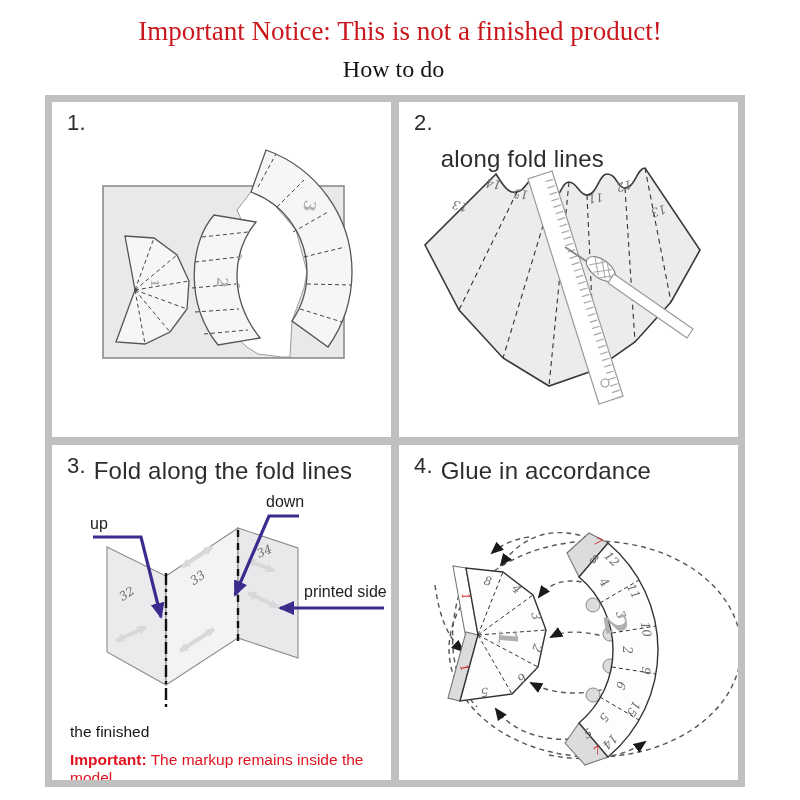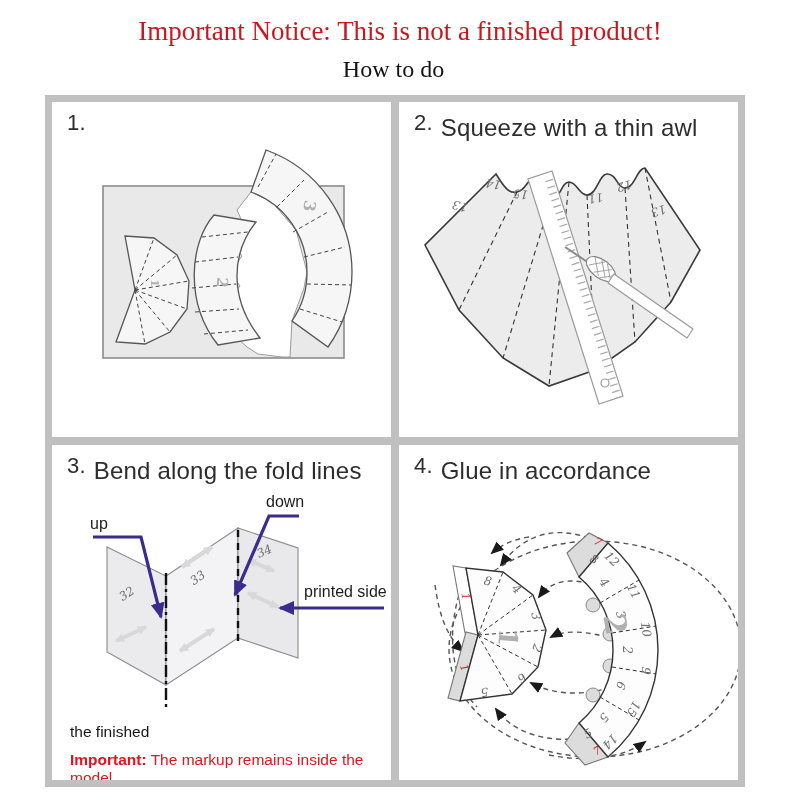--- a/index.html
+++ b/index.html
@@ -99,21 +99,22 @@
         </g>
         <text class="bignum" font-size="11" text-anchor="middle" transform="translate(99,181) rotate(90)">1</text>
       </g>
     </svg>
   </section>
 
   <section class="panel">
     <div class="ptitle">
       <span class="stepnum">2.</span>
       <span class="tlines">
-        <span>Squeeze with a thin awl</span><br>
+        <br>
+        <span>along fold lines</span>
       </span>
     </div>
     <svg class="diagram" viewBox="0 0 339 335">
 
       <g>
         <path d="M97,72
                  C105,85 110,92 118,90 C128,88 128,76 136,76 C146,76 146,97 152,97
                  C162,97 162,80 170,80 C178,80 180,93 188,93 C198,93 200,72 208,72
                  C218,72 218,86 226,86 C236,86 238,66 246,66
                  L301,148 L272,200 L236,240 L196,268 L150,284 L104,256 L60,208 L26,143 Z" fill="#ececec" stroke="#3a3a3a" stroke-width="1.6"></path>
@@ -149,21 +150,21 @@
           <path d="M-12,-6 L2,7 M-5,-8 L9,5 M2,-8 L14,3 M-12,4 L-1,-8 M-4,7 L9,-6 M4,8 L15,-3" stroke="#999" stroke-width="0.8" fill="none"></path>
         </g>
         <polygon points="215,172 294,227 288,236 209,181" fill="#ffffff" stroke="#999" stroke-width="1.2" stroke-linejoin="round"></polygon>
       </g>
     </svg>
   </section>
 
   <section class="panel">
     <div class="ptitle">
       <span class="stepnum">3.</span>
-      <span class="tlines">Bend along the fold lines</span>
+      <span class="tlines">Fold along the fold lines</span>
     </div>
     <svg class="diagram" viewBox="0 0 339 335">
       <defs>
         <marker id="ap" markerUnits="userSpaceOnUse" markerWidth="22" markerHeight="18" refX="14" refY="7" orient="auto">
           <path d="M0,0 L16,7 L0,14 Z" fill="#3b2b8d"></path>
         </marker>
         <marker id="ag" markerUnits="userSpaceOnUse" markerWidth="14" markerHeight="12" refX="8" refY="4.5" orient="auto">
           <path d="M0,0 L9,4.5 L0,9 Z" fill="#d8d8d8"></path>
         </marker>
         <marker id="ag2" markerUnits="userSpaceOnUse" markerWidth="14" markerHeight="12" refX="8" refY="4.5" orient="auto-start-reverse">

